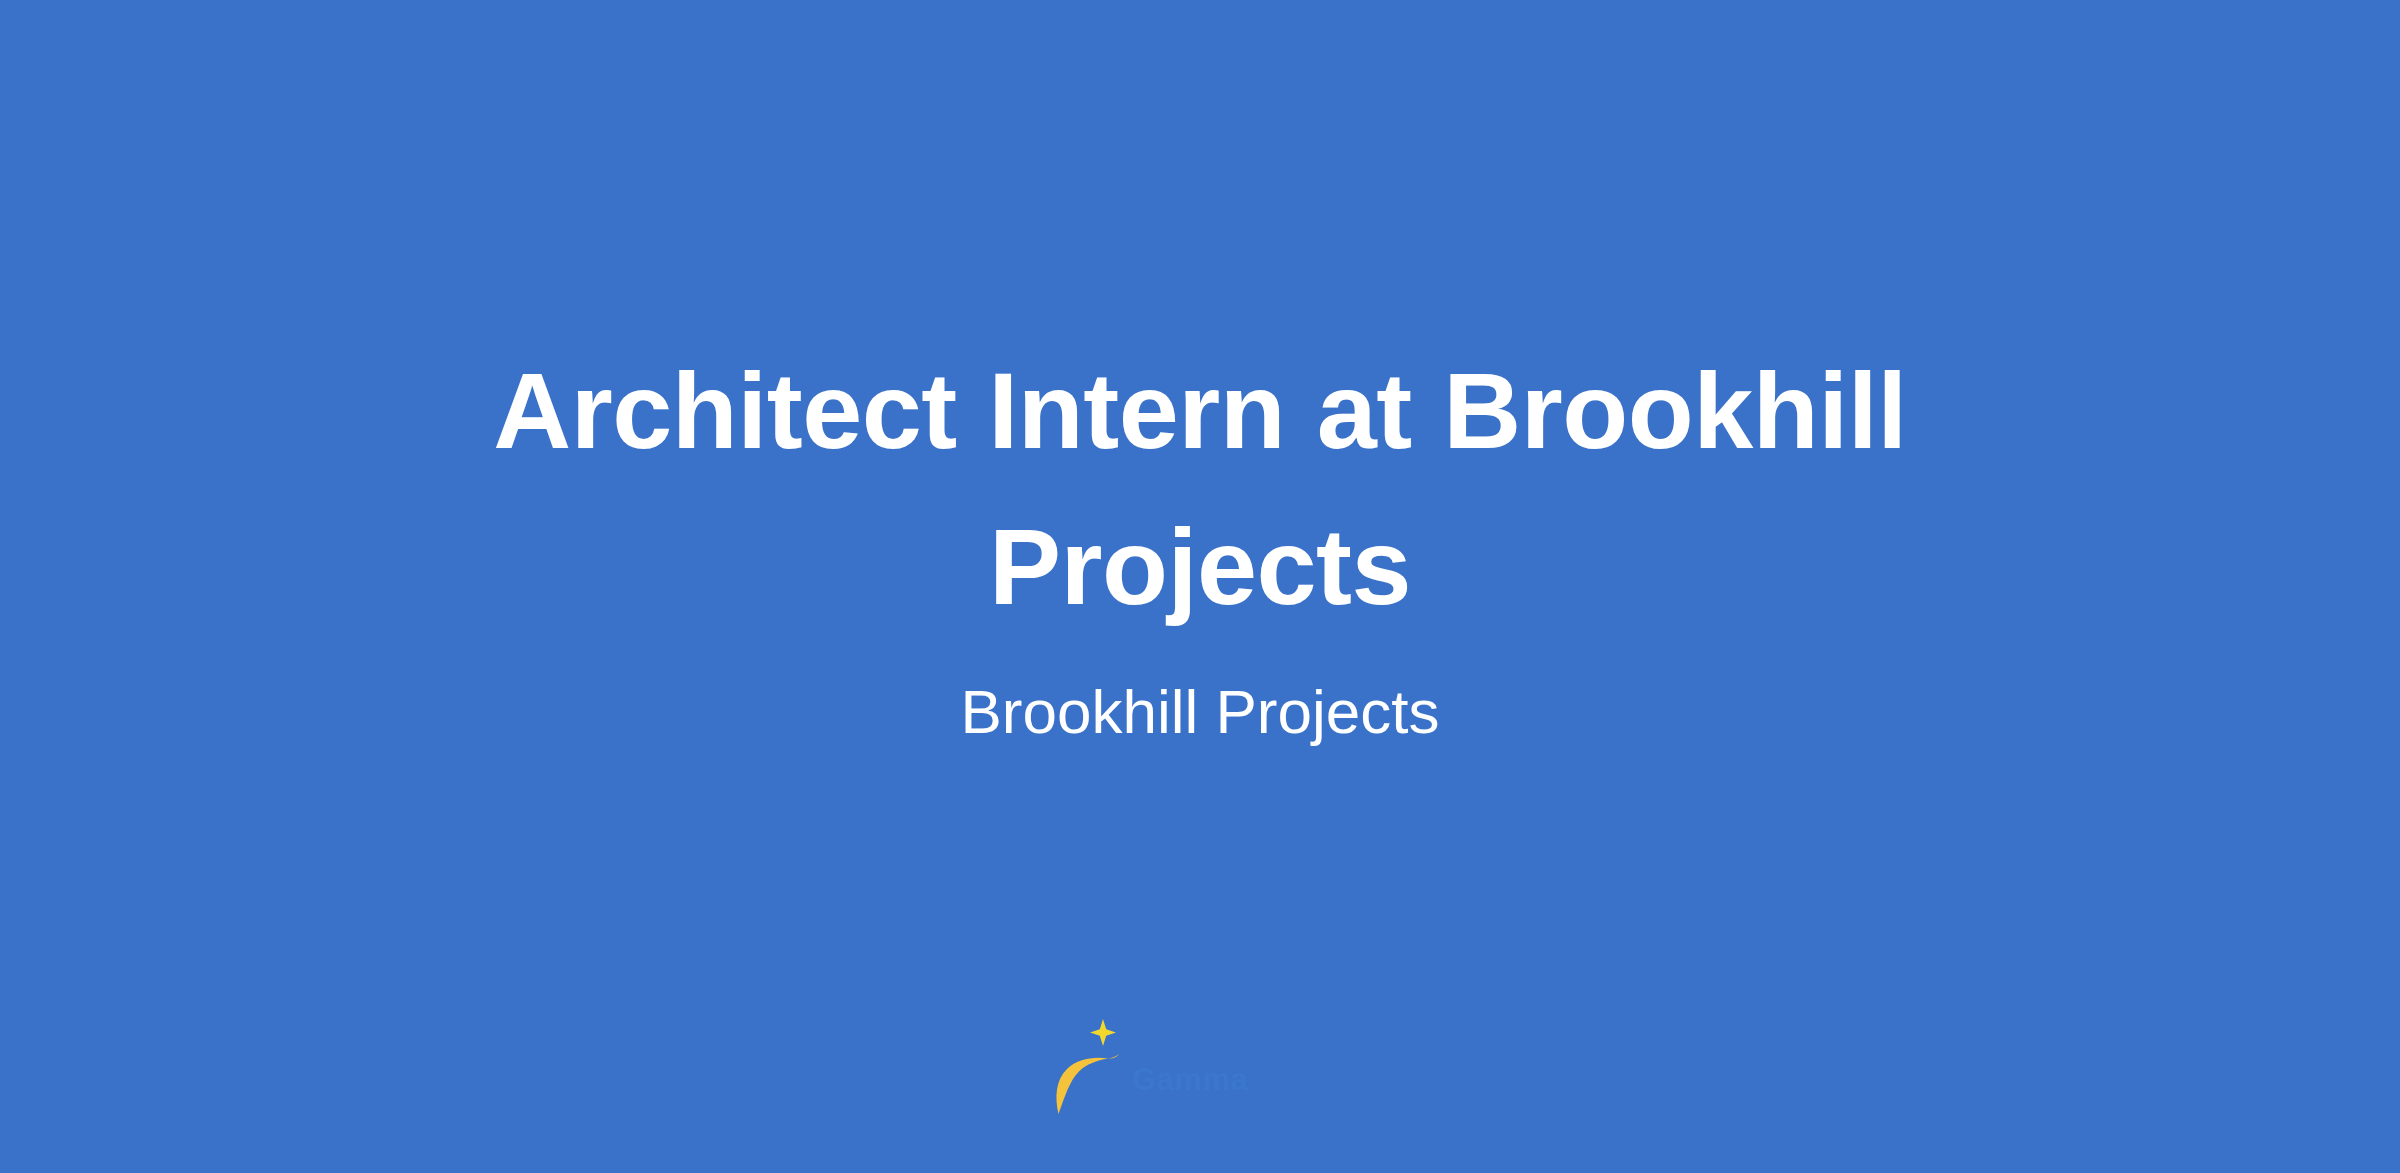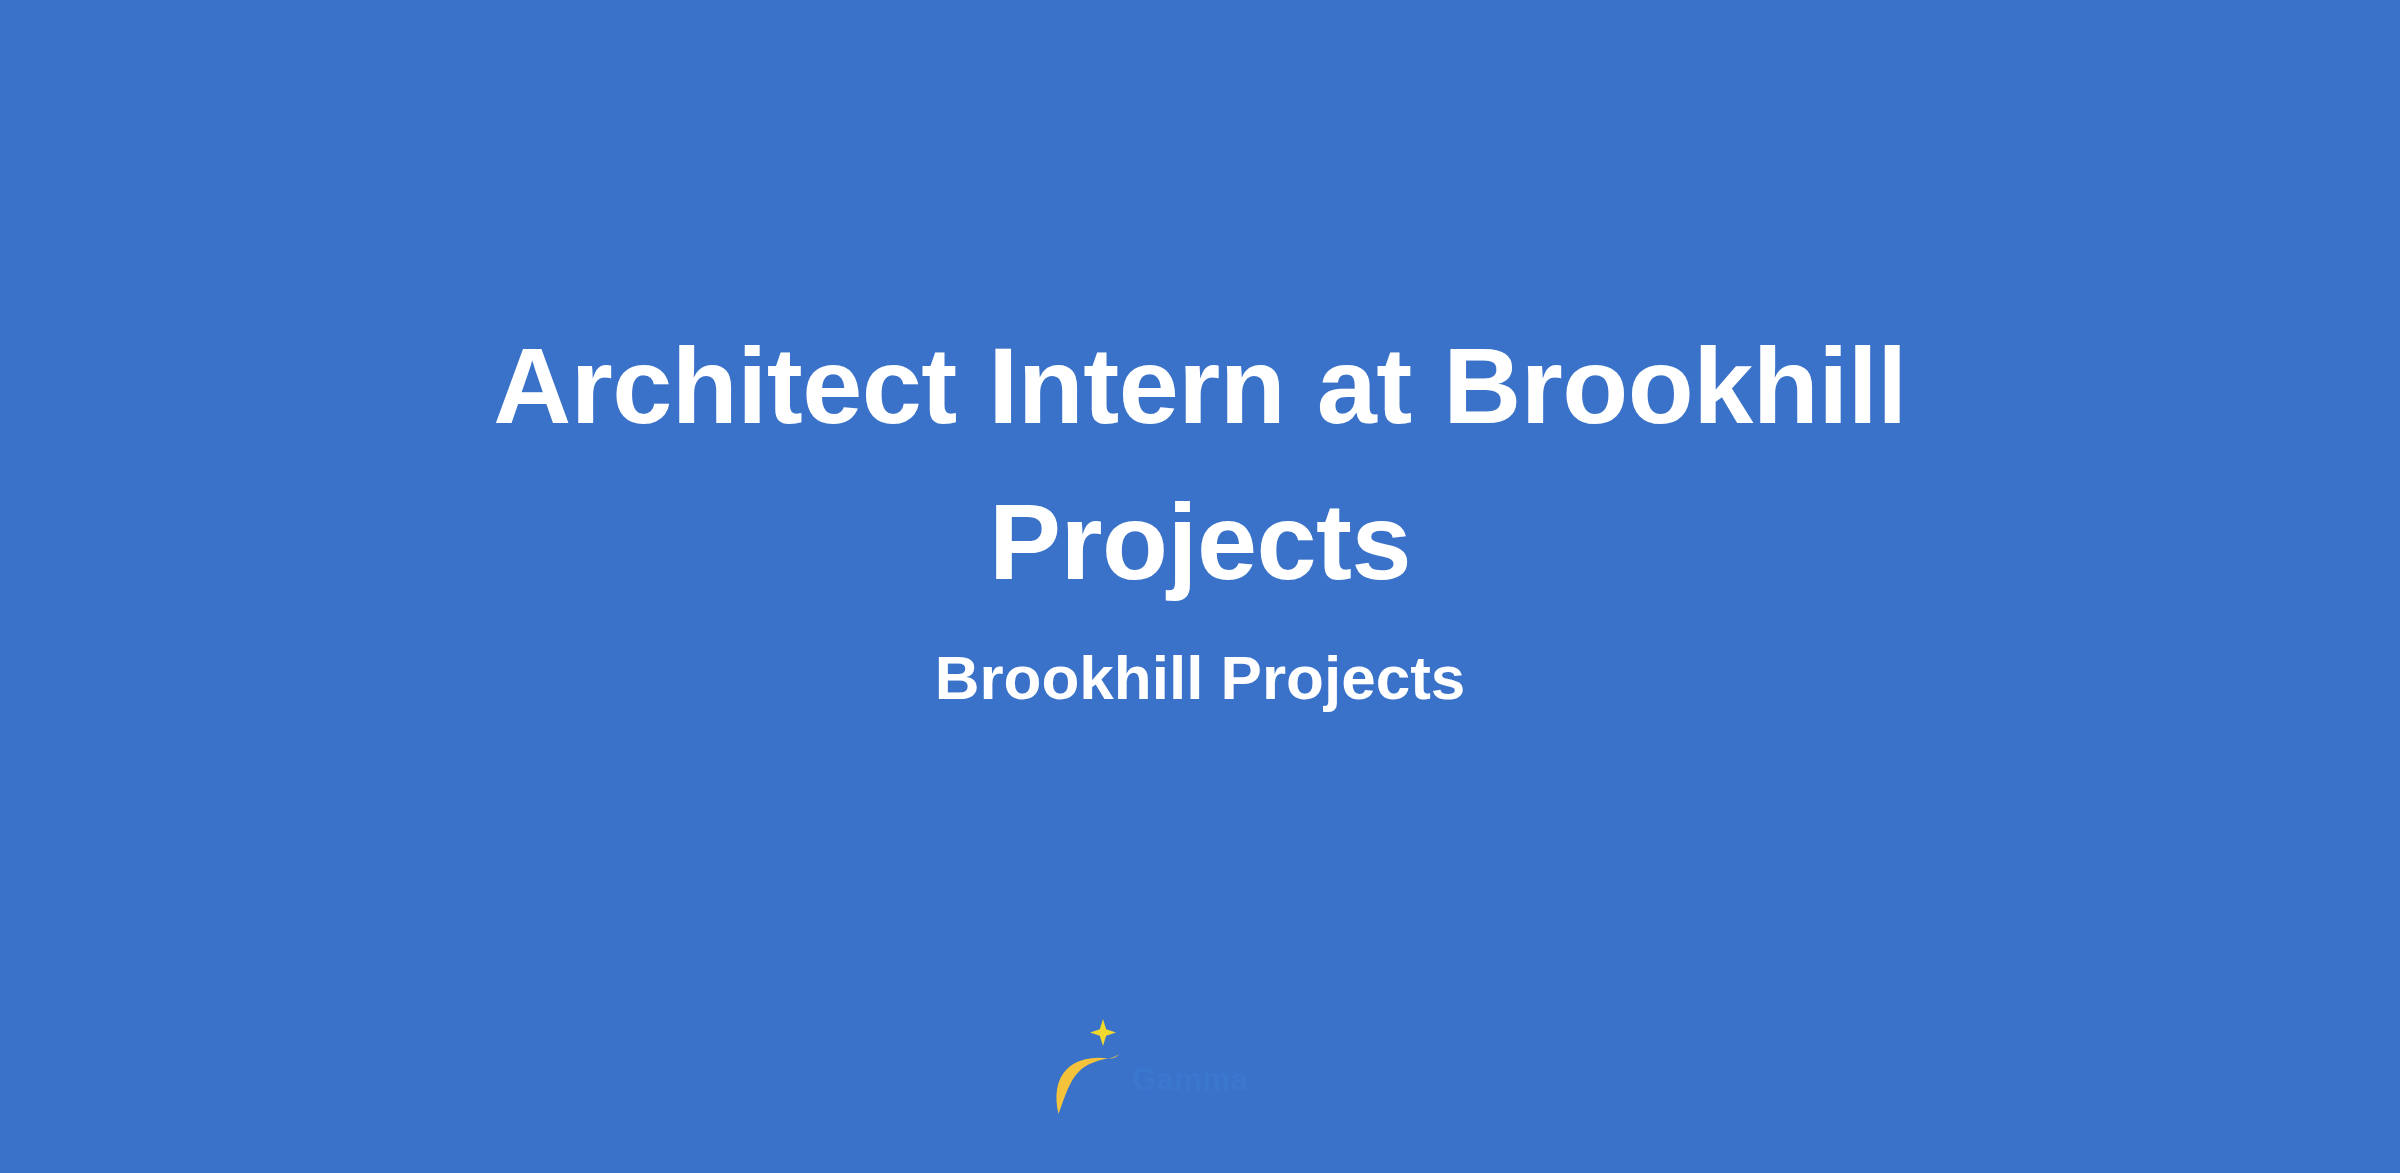--- a/index.html
+++ b/index.html
@@ -22,39 +22,39 @@
     width: 2400px;
     height: 1173px;
     background: #3a72c9;
     overflow: hidden;
   }
 
   
   .title-block {
     position: absolute;
     left: 50%;
-    top: 308px;
+    top: 333px;
     transform: translateX(-50%);
     width: 1640px;
     text-align: center;
   }
 
   .slide-title {
     font-size: 108px;
     font-weight: 700;
     line-height: 1.44;
     color: #ffffff;
     letter-spacing: -0.5px;
     word-spacing: 2px;
   }
 
   .slide-subtitle {
-    margin-top: 20px;
+    margin-top: 29px;
     font-size: 62px;
-    font-weight: 700;
+    font-weight: 400;
     line-height: 1.25;
     color: #ffffff;
     letter-spacing: 0px;
   }
 
   
   .logo {
     position: absolute;
     left: 50%;
     bottom: 56px;

